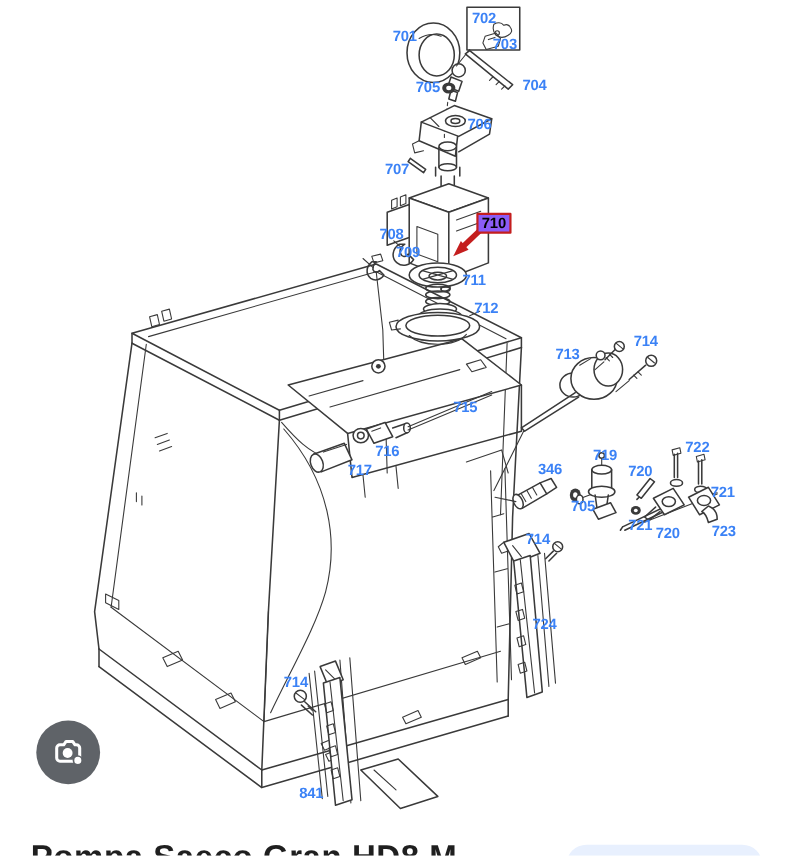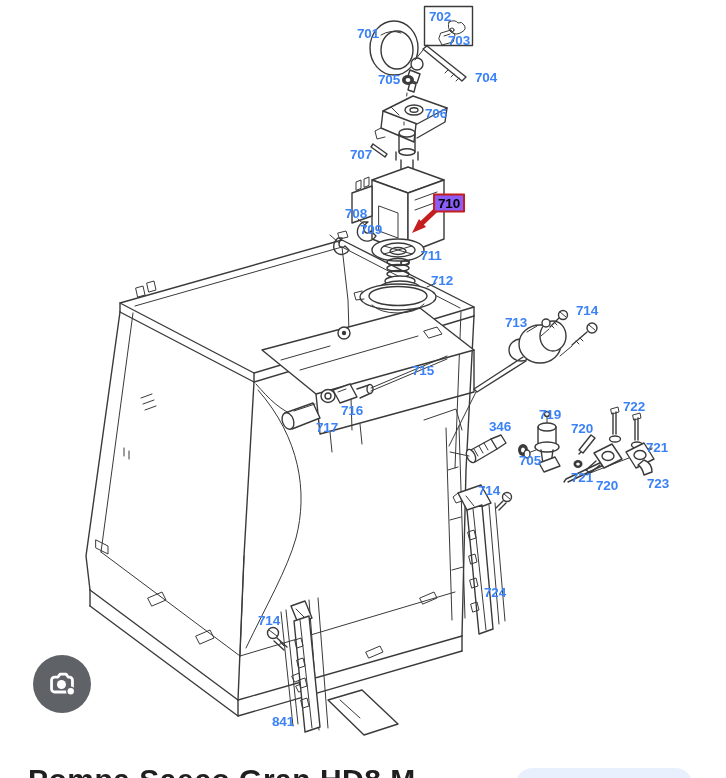--- a/index.html
+++ b/index.html
@@ -317,21 +317,21 @@
       <span class="part-label" style="left: 500px; top: 426px;">346</span>
       <span class="part-label" style="left: 550px; top: 414px; text-align: right;">719</span>
       <span class="part-label" style="left: 530px; top: 460px;">705</span>
       <span class="part-label" style="left: 582px; top: 428px;">720</span>
       <span class="part-label" style="left: 582px; top: 477px;">721</span>
       <span class="part-label" style="left: 634px; top: 406px;">722</span>
       <span class="part-label" style="left: 657px; top: 447px;">721</span>
       <span class="part-label" style="left: 607px; top: 485px;">720</span>
       <span class="part-label" style="left: 658px; top: 483px;">723</span>
       <span class="part-label" style="left: 489px; top: 490px;">714</span>
-      <span class="part-label" style="left: 495px; top: 567px; margin-top: 25px;">724</span>
+      <span class="part-label" style="left: 495px; top: 567px;">724</span>
       <span class="part-label" style="left: 269px; top: 620px;">714</span>
       <span class="part-label" style="left: 283px; top: 721px;">841</span>
     </div>
 
 <button class="lens-btn">
   <svg width="32" height="32" viewBox="0 0 30 30">
     <path d="M8,8.5 h3.2 l2,-2.8 h5.6 l2,2.8 h1.2 a2.8,2.8 0 0 1 2.8,2.8 v8.4 a2.8,2.8 0 0 1 -2.8,2.8 h-14 a2.8,2.8 0 0 1 -2.8,-2.8 v-8.4 a2.8,2.8 0 0 1 2.8,-2.8 z" fill="none" stroke="#ffffff" stroke-width="2.6" stroke-linejoin="round"></path>
     <circle cx="14.5" cy="15.5" r="4.2" fill="#ffffff"></circle>
     <circle cx="23.2" cy="21.8" r="4.4" fill="#5f6368"></circle>
     <circle cx="23.2" cy="21.8" r="3" fill="#ffffff"></circle>

